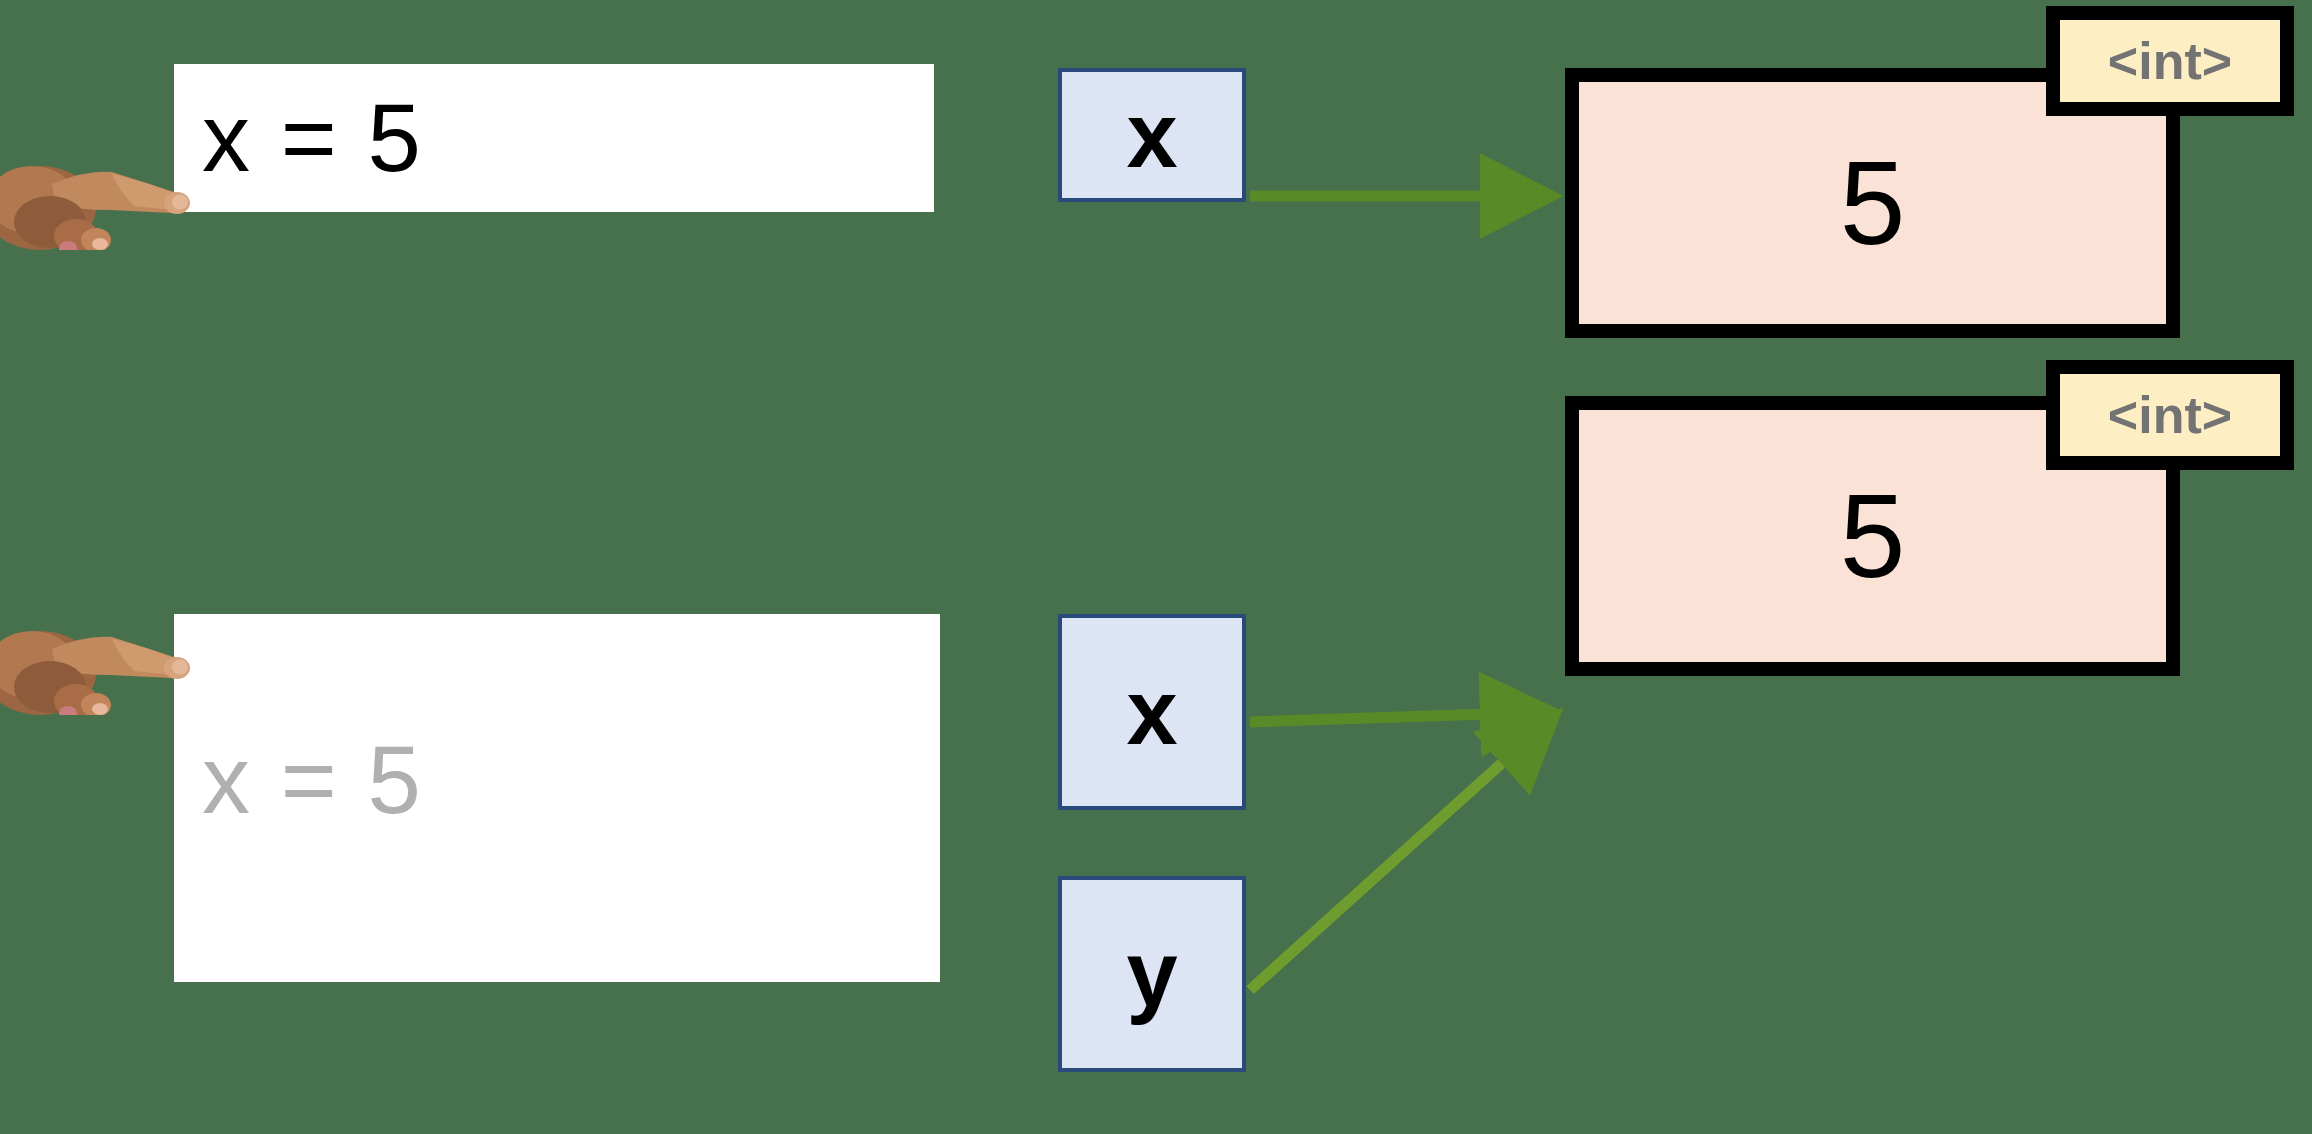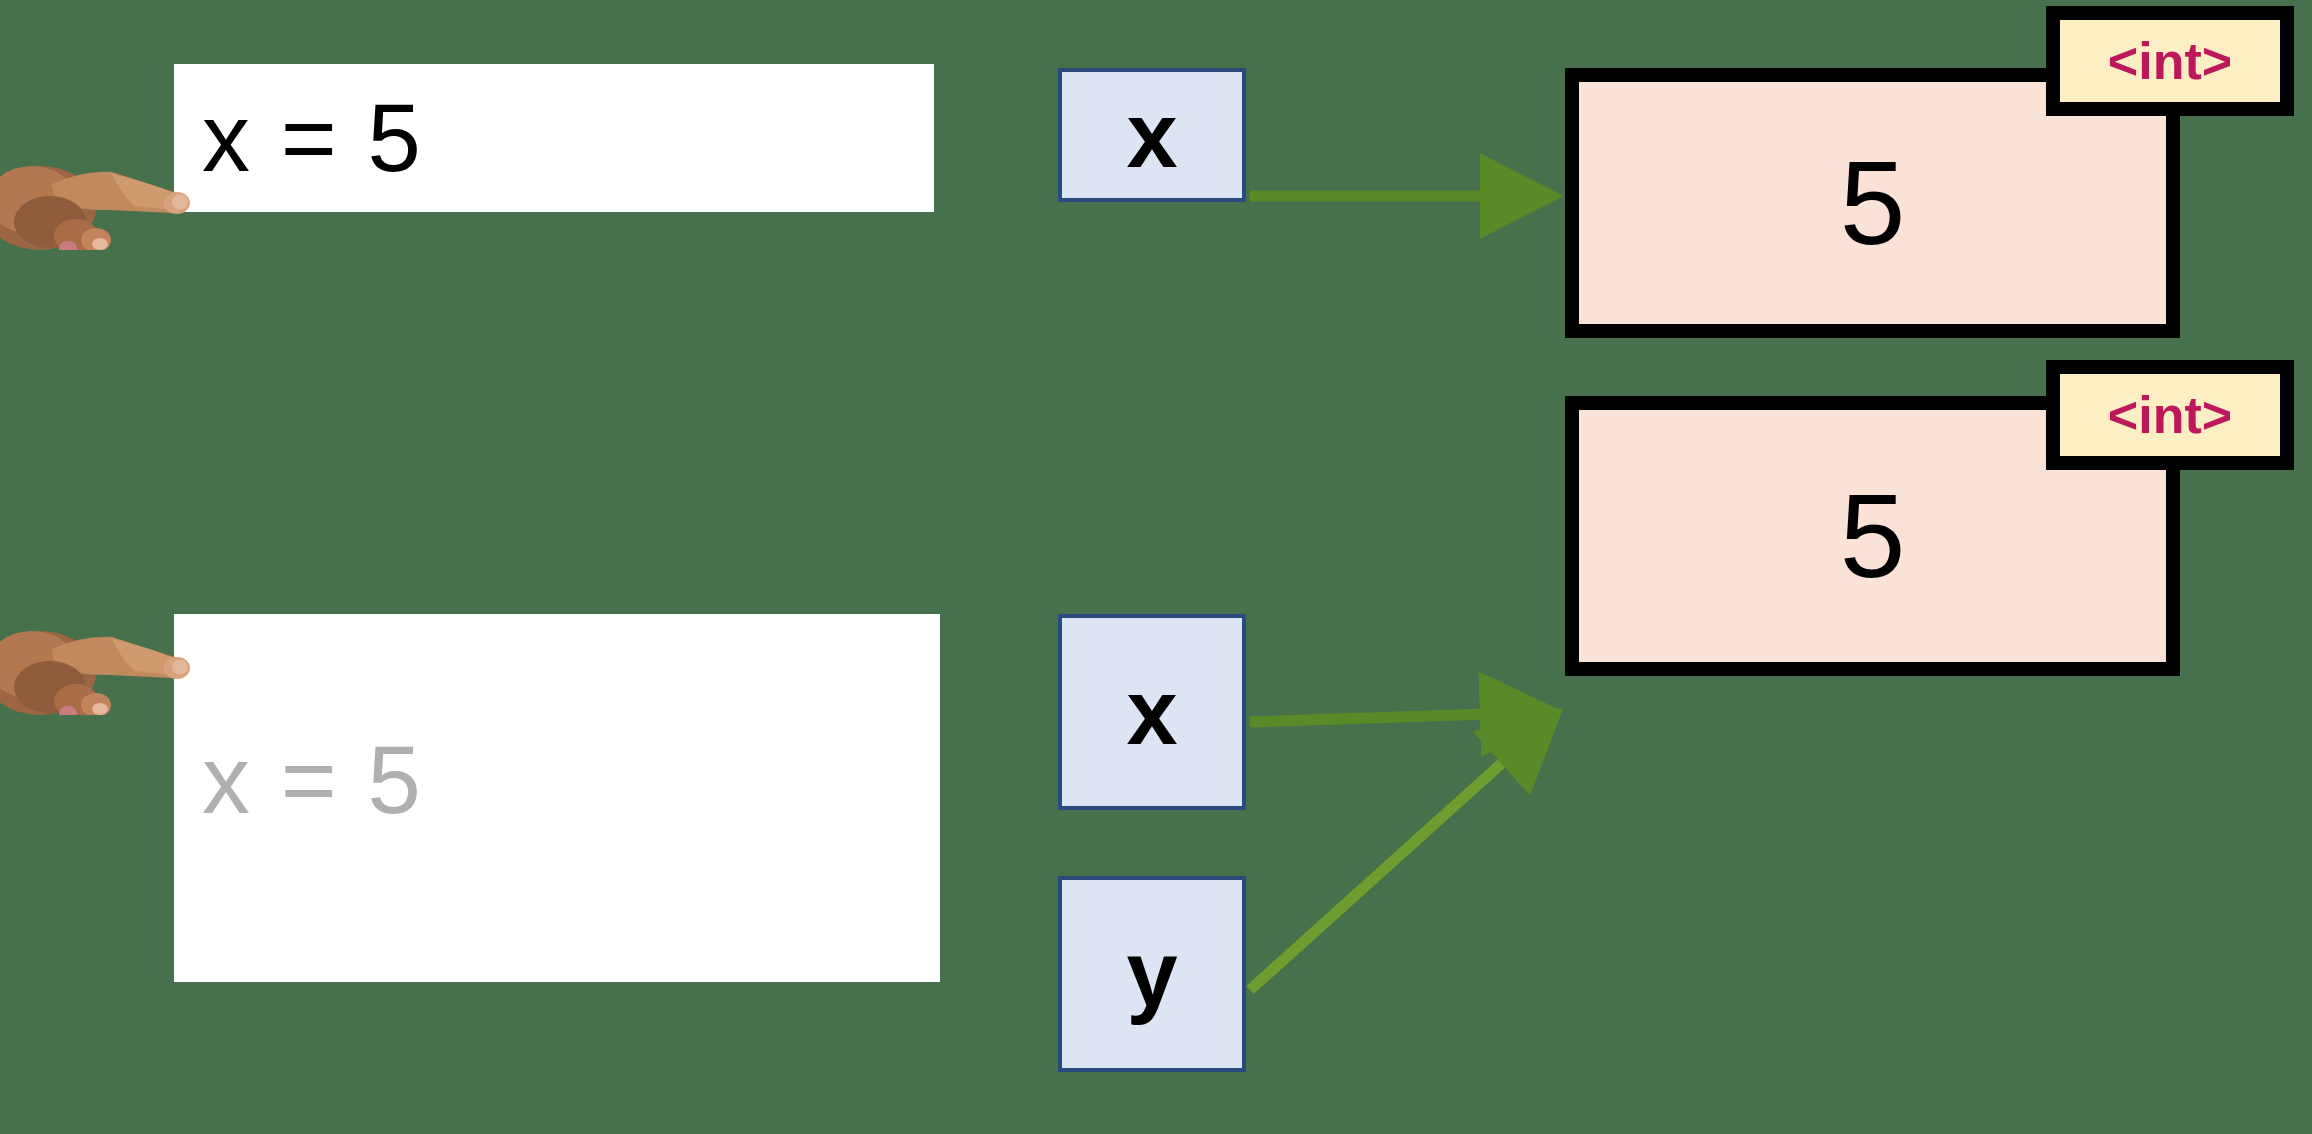--- a/index.html
+++ b/index.html
@@ -79,21 +79,21 @@
     box-sizing: border-box;
     display: flex;
     align-items: center;
     justify-content: center;
     z-index: 6;
   }
   .type-tag span {
     font-family: "Liberation Sans", sans-serif;
     font-size: 52px;
     font-weight: 700;
-    color: #be185d;
+    color: #737373;
     line-height: 1;
     white-space: nowrap;
   }
 
   
   #arrows {
     position: absolute;
     left: 0; top: 0;
     width: 2312px; height: 1134px;
     z-index: 4;

